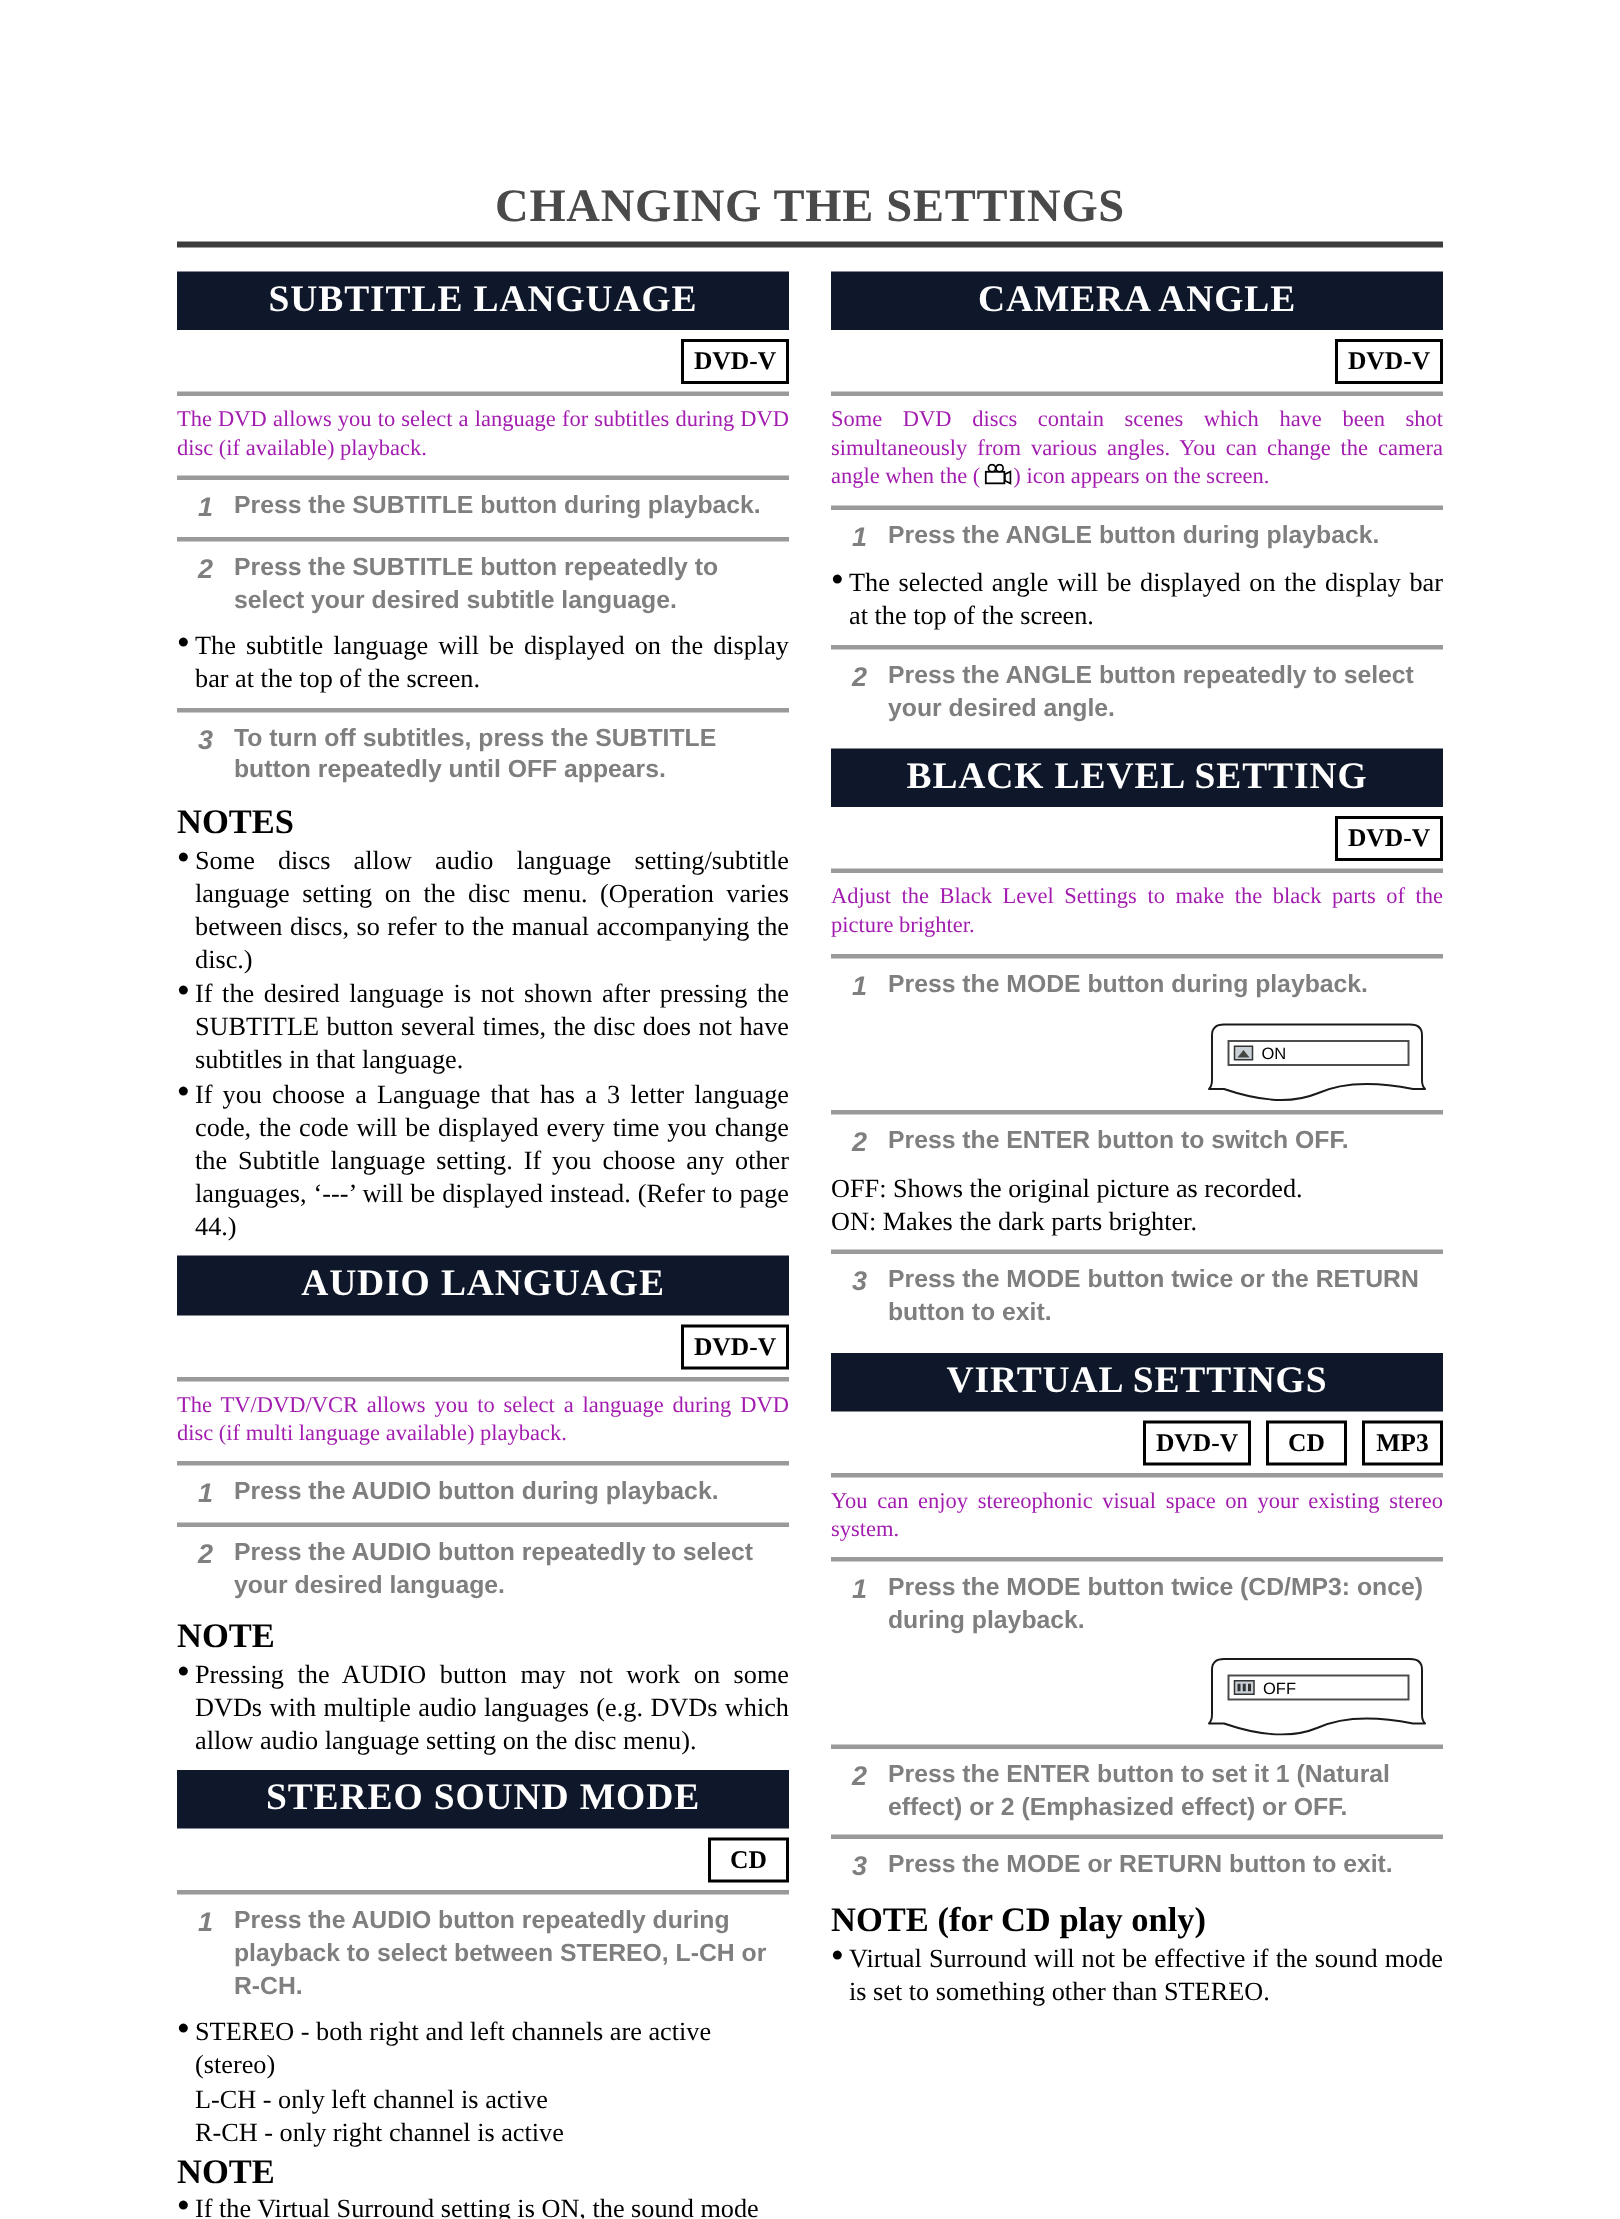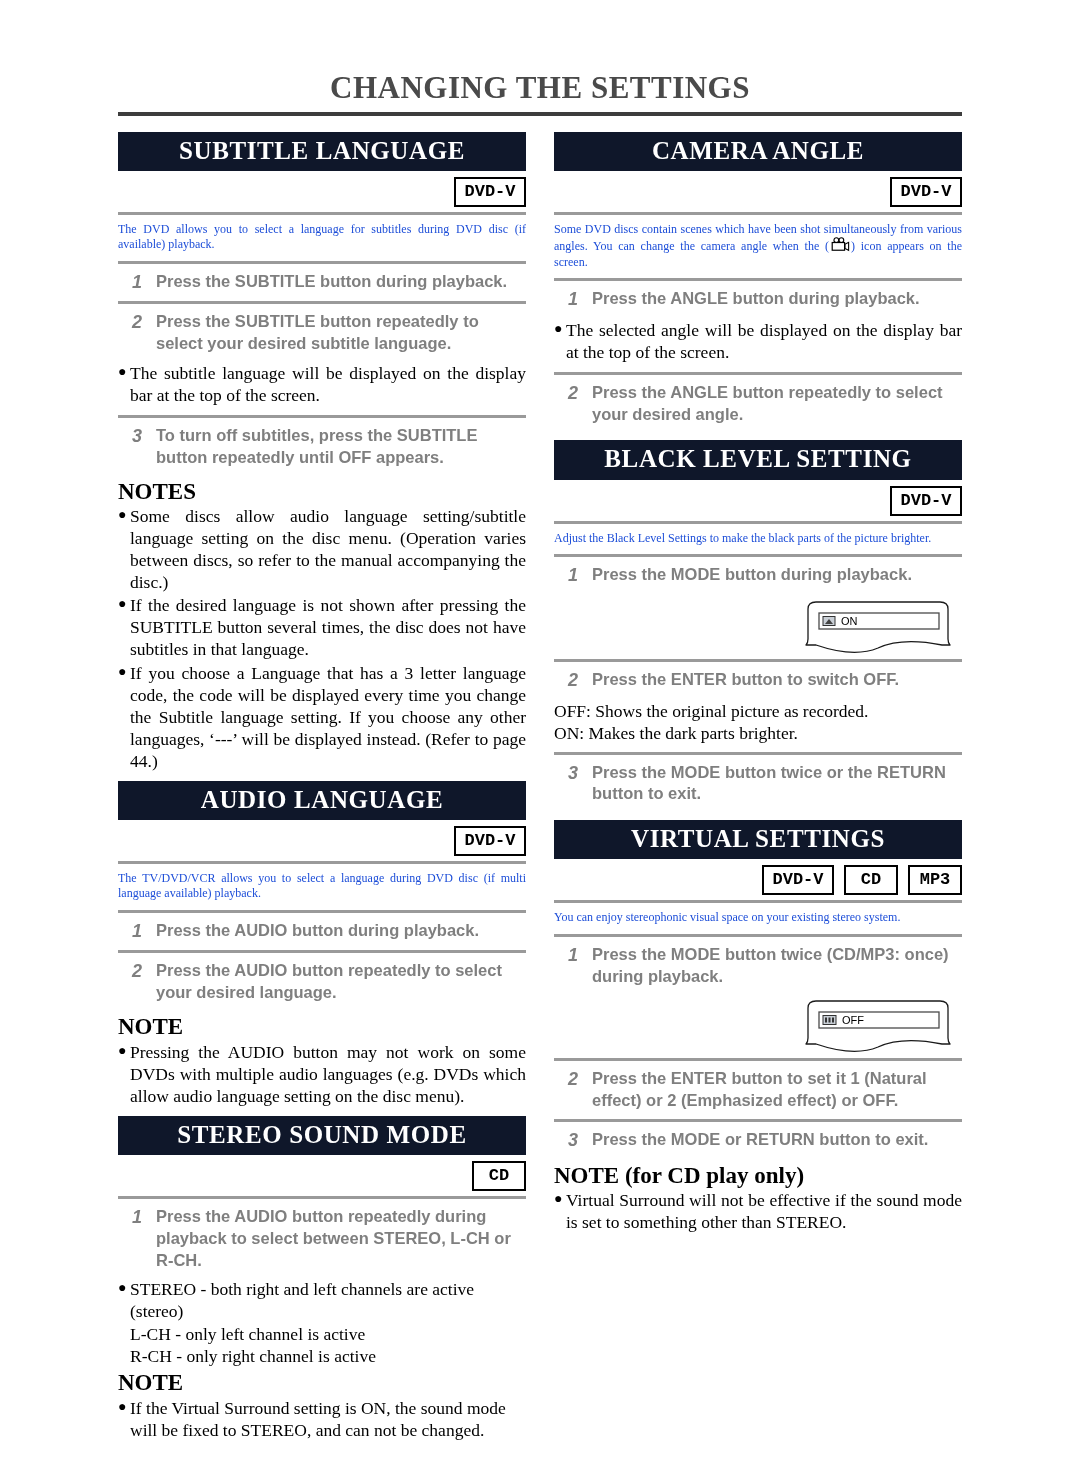--- a/index.html
+++ b/index.html
@@ -11,21 +11,21 @@
   .page { position: relative; width: 1080px; height: 1479px; padding: 0; }
 
   
   .page-title {
     text-align: center;
     font-family: "Liberation Serif", serif;
     font-weight: bold;
     font-size: 31px;
     letter-spacing: 0.5px;
     color: #4a4a4a;
-    margin-top: 71px;
+    margin-top: 120px;
     line-height: 1.12;
   }
   .title-rule {
     margin: 6px 118px 0 118px;
     height: 4px;
     background: #3d3d3d;
   }
 
   
   .columns {
@@ -51,44 +51,44 @@
   
   .badge-row {
     display: flex;
     justify-content: flex-end;
     align-items: center;
     gap: 10px;
     padding: 6px 0 5px 0;
   }
   .badge {
     border: 2px solid #000;
-    font-family: Liberation Mono, monospace;
+    font-family: Liberation Serif, serif;
     font-weight: bold;
     font-size: 17px;
     line-height: 1;
     padding: 4px 6px 5px 6px;
     color: #000;
     text-align: center;
     min-width: 54px;
   }
   .badge.wide { min-width: 72px; }
 
   
   .rule {
     height: 3px;
     background: #9a9a9a;
     margin: 0 0 0 0;
   }
 
   
   .para {
     font-family: "Liberation Serif", serif;
-    font-size: 12px;
+    font-size: 15px;
     line-height: 1.28;
-    color: #1d4ed8;
+    color: #a21caf;
     text-align: justify;
     padding: 7px 0 8px 0;
   }
 
   
   .step {
     display: flex;
     padding: 7px 0 7px 0;
     color: #7f7f7f;
     font-family: "Liberation Sans", sans-serif;

